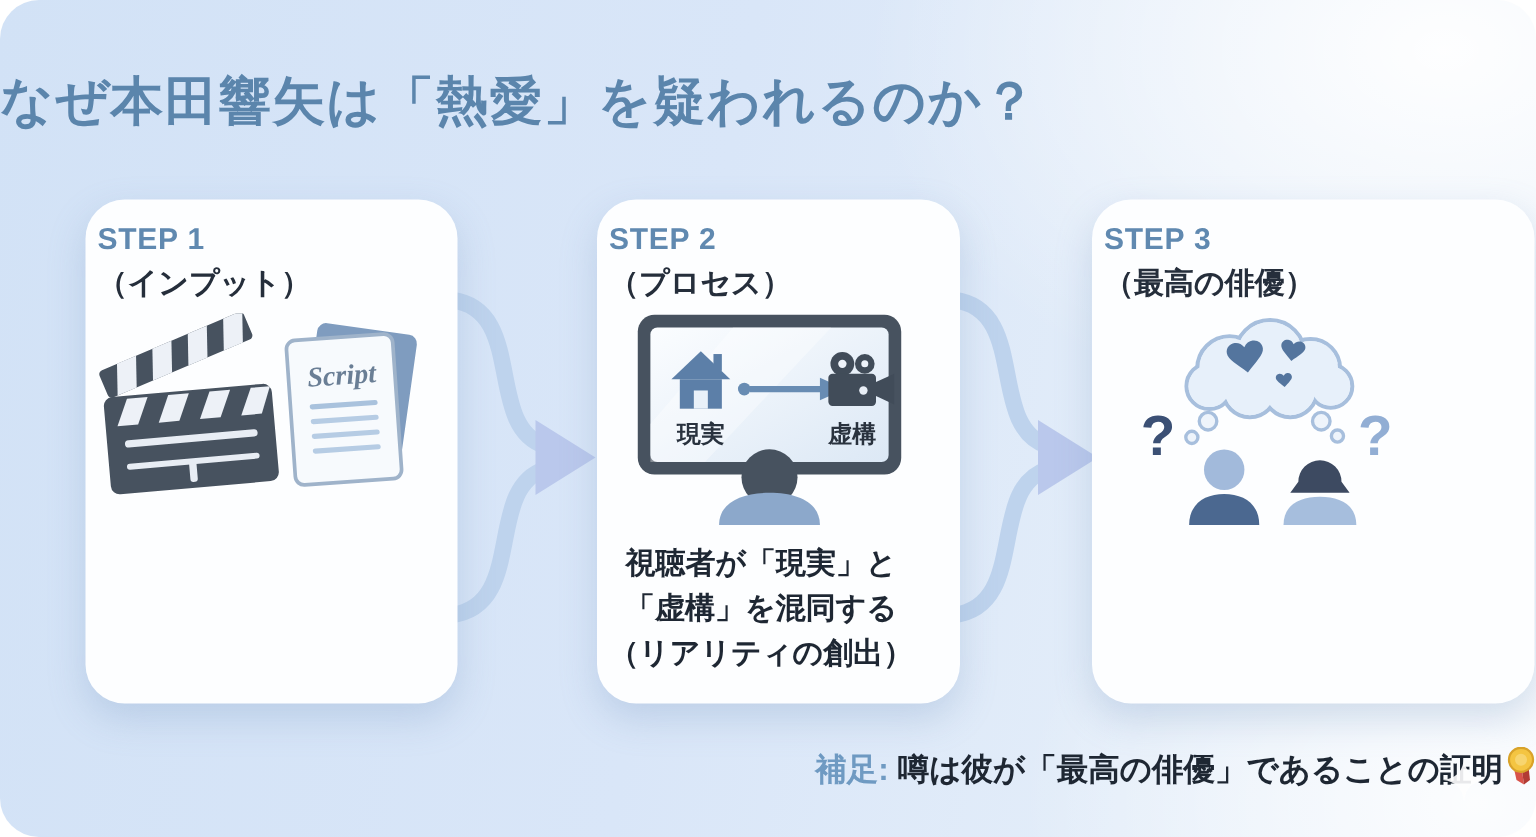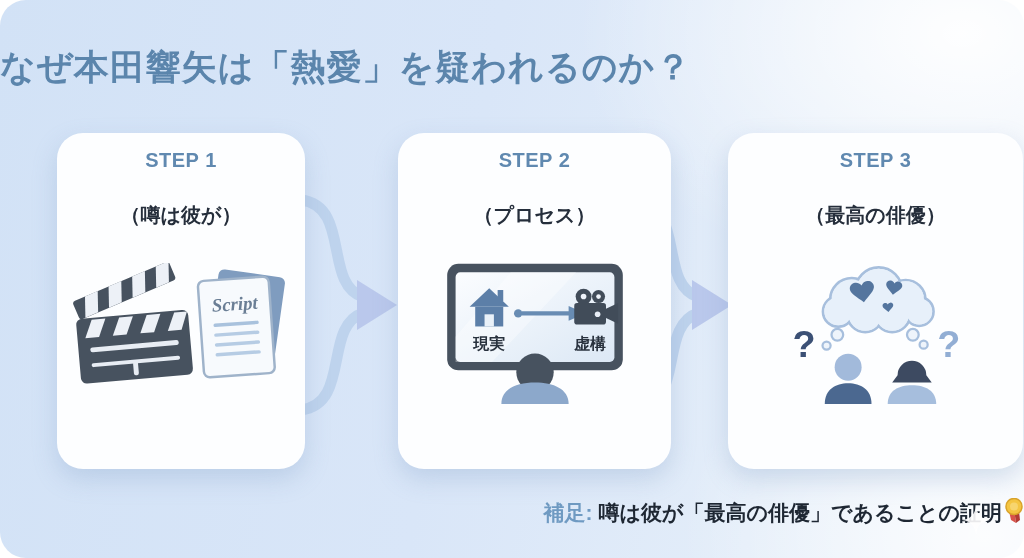--- a/index.html
+++ b/index.html
@@ -11,25 +11,25 @@
       radial-gradient(520px 380px at 96% 96%, rgba(255,255,255,0.85), rgba(255,255,255,0) 58%),
       linear-gradient(100deg,#d2e2f6 0%,#d9e6f8 45%,#e3edf9 75%,#ecf3fb 100%);
   }
   .title{
     position:absolute;top:44px;left:0;width:100%;text-align:left;
     font-size:35px;font-weight:800;color:#5b85ac;letter-spacing:1px;
   }
   .card{
     position:absolute;top:133px;height:336px;background:#fdfeff;border-radius:26px;
     box-shadow:0 10px 24px rgba(125,155,195,0.30);z-index:2;
-    display:flex;flex-direction:column;align-items:center;
-    padding:16px 8px 18px;box-sizing:border-box;gap:27px;
+    display:flex;flex-direction:column;align-items:flex-start;
+    padding:16px 8px 18px;box-sizing:border-box;
   }
   .card1{left:57px;width:248px;}
-  .card2{left:398px;width:273px;}
+  .card2{left:398px;width:242px;}
   .card3{left:728px;width:295px;}
   .step-label{font-size:20px;font-weight:800;color:#6089b0;letter-spacing:0.5px;}
   .step-sub{font-size:20px;font-weight:800;color:#252e3b;margin-top:3px;}
   .icon-box{height:146px;display:flex;align-items:center;justify-content:center;margin-top:4px;}
   .card-body{
     margin-top:auto;text-align:center;font-size:20px;font-weight:700;color:#1e2733;
     line-height:1.5;white-space:pre-line;
   }
   .flow-arrow{position:absolute;top:192px;width:106px;height:226px;z-index:1;}
   .arrow1{left:297px;}
@@ -57,21 +57,21 @@
   </svg>
 
   <svg class="flow-arrow arrow2" viewBox="0 0 106 226">
     <path d="M4,8 C54,14 26,92 66,105" fill="none" stroke="#bed3ed" stroke-width="11" stroke-linecap="round"></path>
     <path d="M4,218 C54,212 26,134 66,121" fill="none" stroke="#bed3ed" stroke-width="11" stroke-linecap="round"></path>
     <polygon points="60,88 100,113 60,138" fill="#bac8ec"></polygon>
   </svg>
 
   <div class="card card1">
     <div class="step-label">STEP 1</div>
-    <div class="step-sub">（噂は彼が）</div>
+    <div class="step-sub">（インプット）</div>
     <div class="icon-box">
       <svg width="218" height="140" viewBox="0 0 220 142">
 
         <g transform="translate(6,6) rotate(-5 56 80)">
           <g transform="rotate(-18 8 46)">
             <rect x="4" y="26" width="106" height="20" rx="3" fill="#47525f"></rect>
             <polygon points="18,26 32,26 24,46 10,46" fill="#edf1f7"></polygon>
             <polygon points="44,26 58,26 50,46 36,46" fill="#edf1f7"></polygon>
             <polygon points="70,26 84,26 76,46 62,46" fill="#edf1f7"></polygon>
             <polygon points="96,26 110,26 102,46 88,46" fill="#edf1f7"></polygon>
@@ -141,20 +141,23 @@
           <circle cx="173" cy="56" r="3" fill="#e8eef6"></circle>
         </g>
         <text x="165" y="93" text-anchor="middle" font-size="17" font-weight="bold" fill="#29323e">虚構</text>
 
         <g>
           <circle cx="106" cy="118" r="20" fill="#47525f"></circle>
           <path d="M70,152 C70,136 86,129 106,129 C126,129 142,136 142,152 Z" fill="#8ca8cb"></path>
         </g>
       </svg>
     </div>
+    <div class="card-body">視聴者が「現実」と
+「虚構」を混同する
+（リアリティの創出）</div>
   </div>
 
   <div class="card card3">
     <div class="step-label">STEP 3</div>
     <div class="step-sub">（最高の俳優）</div>
     <div class="icon-box">
       <svg width="216" height="142" viewBox="0 0 214 158">
 
         <g>
           <g stroke="#a7bfdd" stroke-width="3" fill="#e7f0fa">

